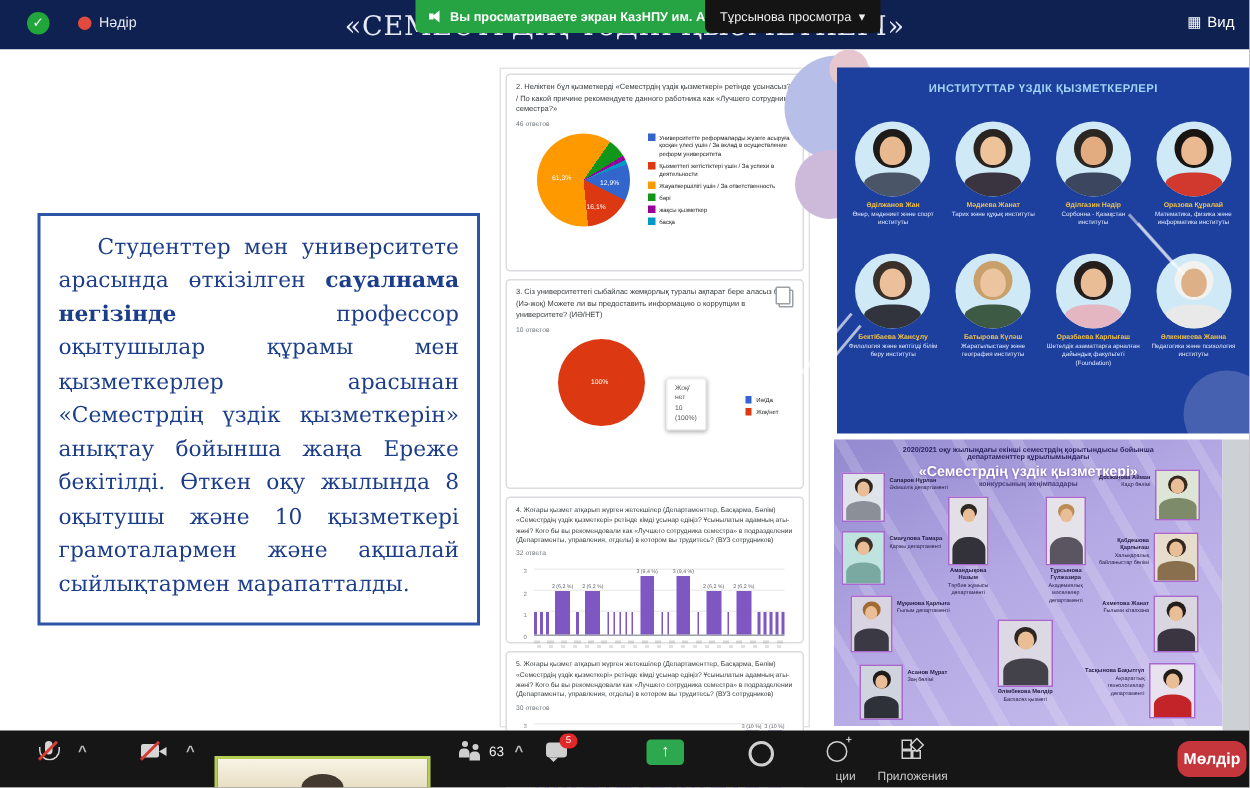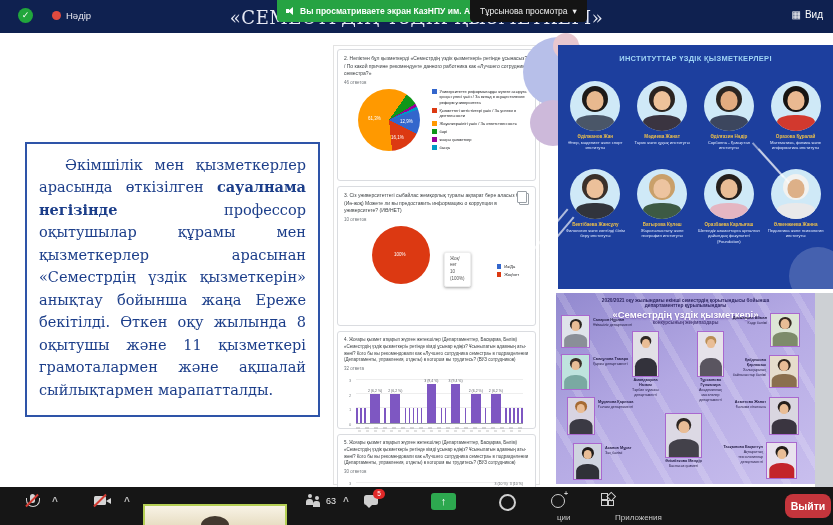--- a/index.html
+++ b/index.html
@@ -158,21 +158,21 @@
     <span>▾</span>
   </div>
   <div class="view-btn">
     <span>▦</span>
     <span>Вид</span>
   </div>
 
   <div class="slide"></div>
 
   <div class="textbox">
-    <p><span>Әкімшілік мен қызметкерлер арасында өткізілген </span><b>сауалнама негізінде</b><span> профессор оқытушылар құрамы мен қызметкерлер арасынан «Семестрдің үздік қызметкерін» анықтау бойынша жаңа Ереже бекітілді. Өткен оқу жылында 8 оқытушы және 11 қызметкері грамоталармен және ақшалай сыйлықтармен марапатталды.</span></p>
+    <p><span>Студенттер мен университете арасында өткізілген </span><b>сауалнама негізінде</b><span> профессор оқытушылар құрамы мен қызметкерлер арасынан «Семестрдің үздік қызметкерін» анықтау бойынша жаңа Ереже бекітілді. Өткен оқу жылында 8 оқытушы және 10 қызметкері грамоталармен және ақшалай сыйлықтармен марапатталды.</span></p>
   </div>
 
   <div class="survey">
     <div class="card" style="height:120px">
       <div class="q">2. Неліктен бұл қызметкерді «Семестрдің үздік қызметкері» ретінде ұсынасыз? / По какой причине рекомендуете данного работника как «Лучшего сотрудника семестра?»</div>
       <div class="cnt">46 ответов</div>
       <div class="chart-row">
         <div class="pie" style="background: conic-gradient(from 35deg, rgb(16, 150, 24) 0deg, rgb(16, 150, 24) 23.4deg, rgb(153, 0, 153) 23.4deg, rgb(153, 0, 153) 29.16deg, rgb(0, 153, 198) 29.16deg, rgb(0, 153, 198) 34.92deg, rgb(51, 102, 204) 34.92deg, rgb(51, 102, 204) 81.36deg, rgb(220, 57, 18) 81.36deg, rgb(220, 57, 18) 139.32deg, rgb(255, 153, 0) 139.32deg, rgb(255, 153, 0) 360deg);">
           <span class="plabel pl-orange">61,3%</span>
           <span class="plabel pl-red">16,1%</span>
@@ -610,19 +610,19 @@
   <div class="share">↑</div>
   <div class="record"></div>
   <div class="react"></div>
   <div class="tlabel" style="left:557px">ции</div>
   <div class="apps">
       <i></i>
       <i></i>
       <i></i>
       <i></i>
     </div>
-  <div class="tlabel" style="left:615px">Приложения</div>
-  <div class="leave">Выйти</div>
+  <div class="tlabel" style="left:585px">Приложения</div>
+  <div class="leave">Мөлдір</div>
   <div class="vthumb">
     <div class="vhead"></div>
   </div>
 
 </div>
 
 </body></html>

